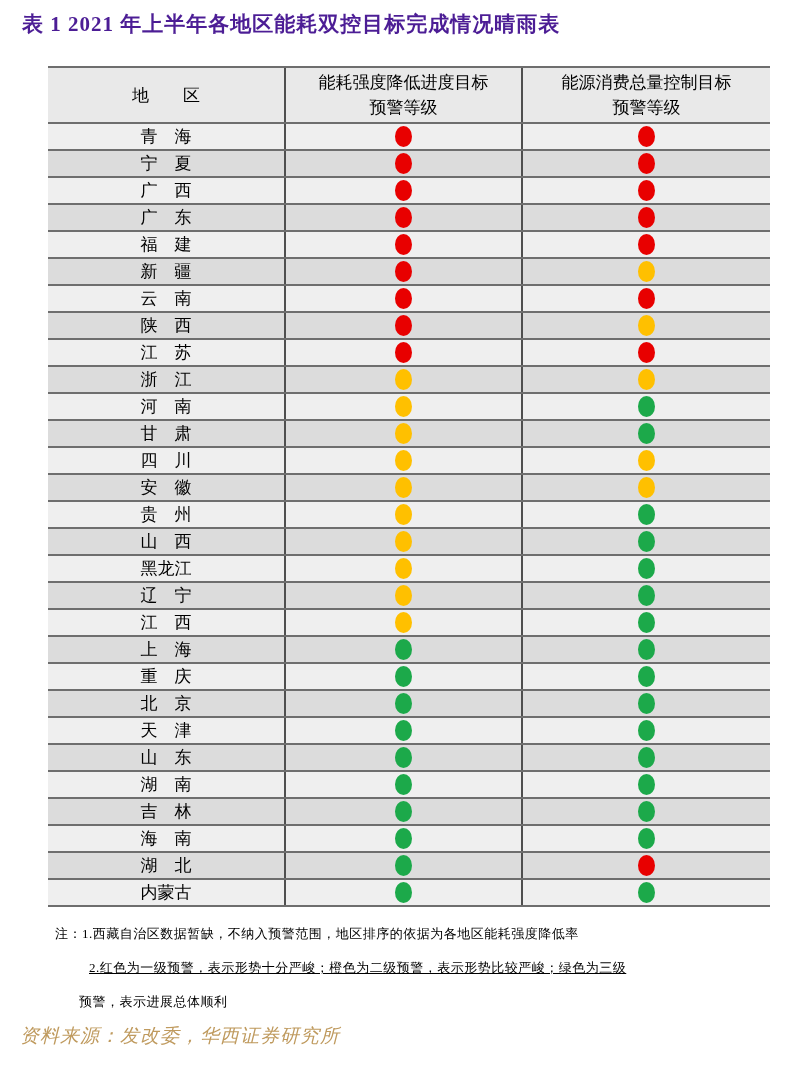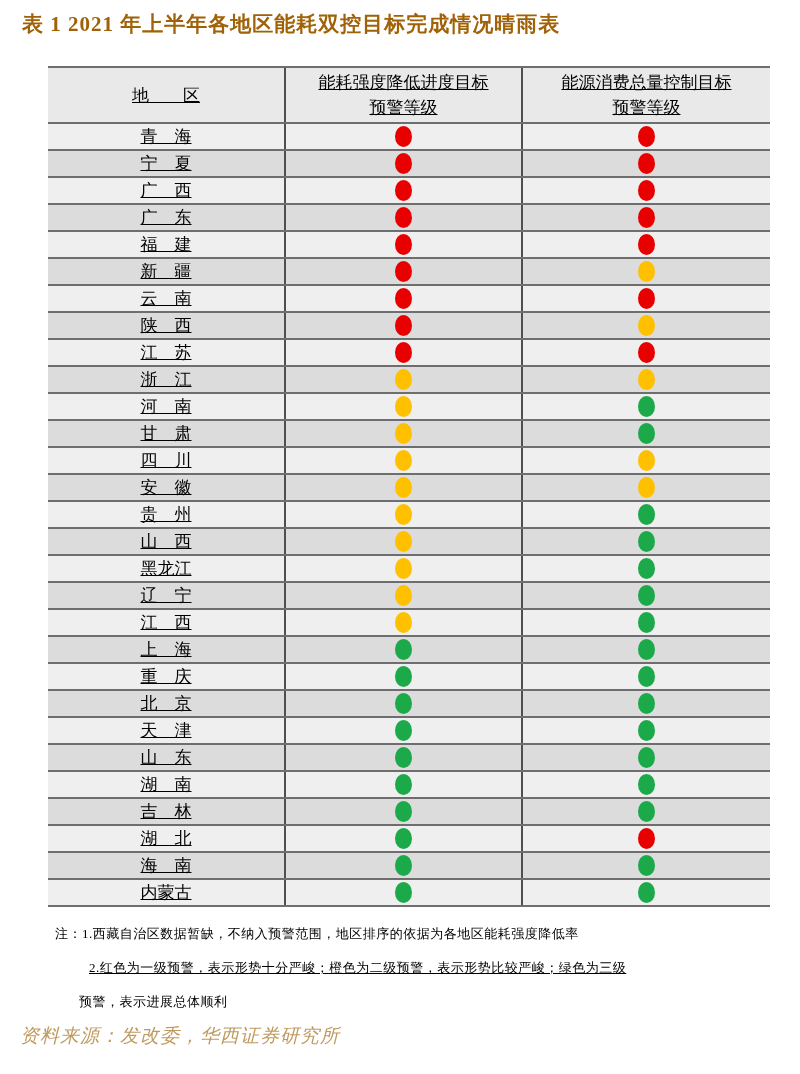--- a/index.html
+++ b/index.html
@@ -18,21 +18,20 @@
     line-height: 28px;
     font-weight: bold;
     letter-spacing: 1px;
   }
 
   table.weather-table {
     margin: 28px 0 0 48px;
     width: 722px;
     border-collapse: collapse;
     table-layout: fixed;
-    text-decoration: underline;
   }
   col.c1 { width: 237px; }
   col.c2 { width: 237px; }
   col.c3 { width: 248px; }
 
   table.weather-table th {
     background: #e9e9e9;
     border-top: 2px solid #6e6e6e;
     border-bottom: 2px solid #6e6e6e;
     font-weight: normal;
@@ -79,21 +78,21 @@
     line-height: 30px;
     font-style: italic;
     letter-spacing: 1px;
   }
 </style>
 </head>
 <body>
 
 <div class="page">
 
-  <div class="title" style="color: #a16207;">表 1  2021 年上半年各地区能耗双控目标完成情况晴雨表</div>
+  <div class="title" style="color: #4c1d95;">表 1  2021 年上半年各地区能耗双控目标完成情况晴雨表</div>
 
   <table class="weather-table">
     <colgroup>
       <col class="c1">
         <col class="c2">
         <col class="c3">
     </colgroup>
     <thead>
       <tr>
         <th>地　　区</th>
@@ -232,28 +231,28 @@
           <td>湖　南</td>
           <td class="sep"><span class="dot" style="background: rgb(28, 169, 74);"></span></td>
           <td class="sep"><span class="dot" style="background: rgb(28, 169, 74);"></span></td>
         </tr>
         <tr>
           <td>吉　林</td>
           <td class="sep"><span class="dot" style="background: rgb(28, 169, 74);"></span></td>
           <td class="sep"><span class="dot" style="background: rgb(28, 169, 74);"></span></td>
         </tr>
         <tr>
+          <td>海　南</td>
+          <td class="sep"><span class="dot" style="background: rgb(28, 169, 74);"></span></td>
+          <td class="sep"><span class="dot" style="background: rgb(28, 169, 74);"></span></td>
+        </tr>
+        <tr>
           <td>湖　北</td>
           <td class="sep"><span class="dot" style="background: rgb(28, 169, 74);"></span></td>
           <td class="sep"><span class="dot" style="background: rgb(232, 0, 0);"></span></td>
-        </tr>
-        <tr>
-          <td>海　南</td>
-          <td class="sep"><span class="dot" style="background: rgb(28, 169, 74);"></span></td>
-          <td class="sep"><span class="dot" style="background: rgb(28, 169, 74);"></span></td>
         </tr>
         <tr>
           <td>内蒙古</td>
           <td class="sep"><span class="dot" style="background: rgb(28, 169, 74);"></span></td>
           <td class="sep"><span class="dot" style="background: rgb(28, 169, 74);"></span></td>
         </tr>
       </tbody>
   </table>
 
   <div class="notes">

